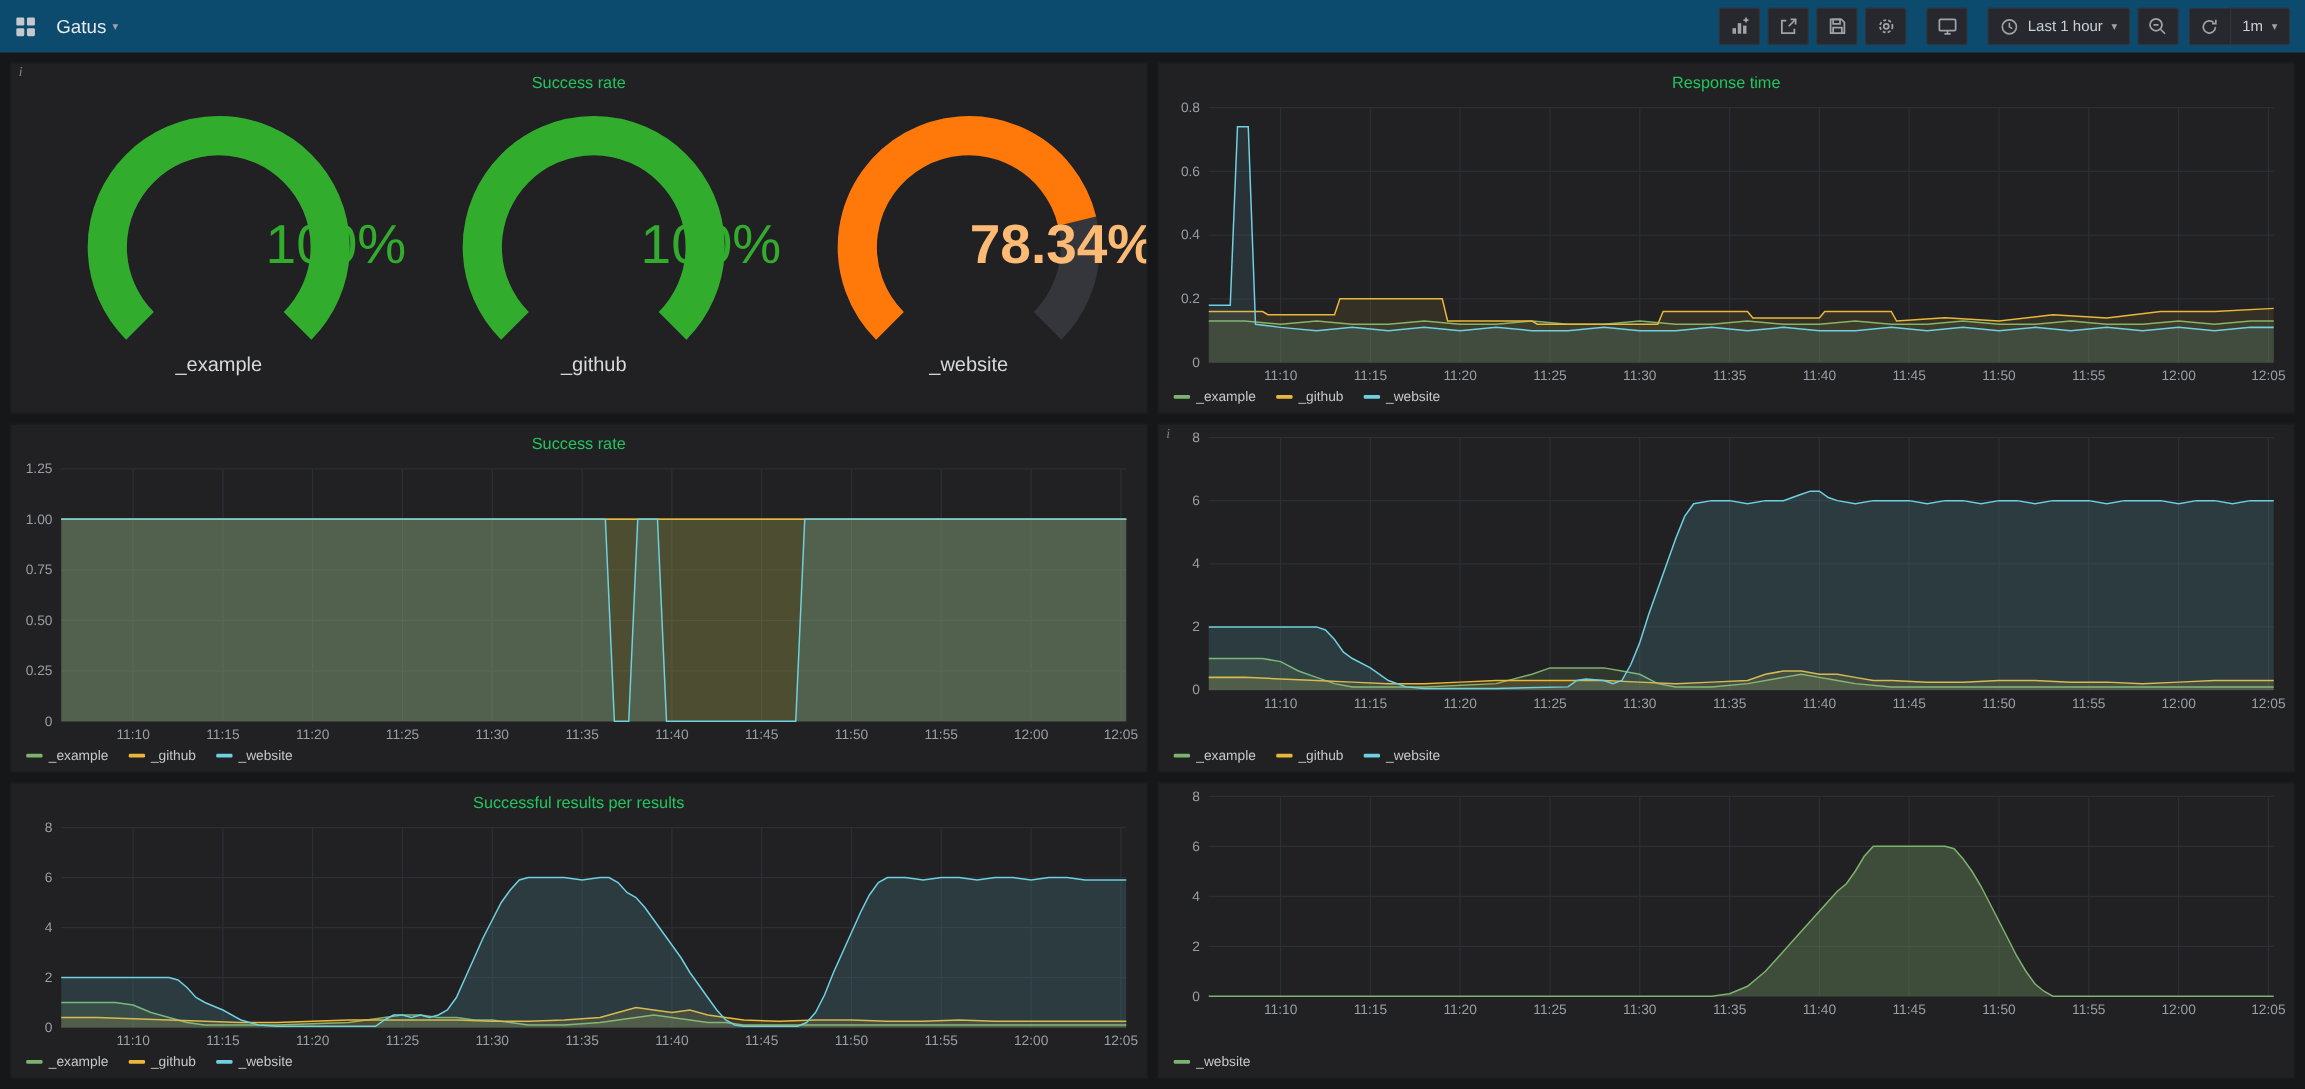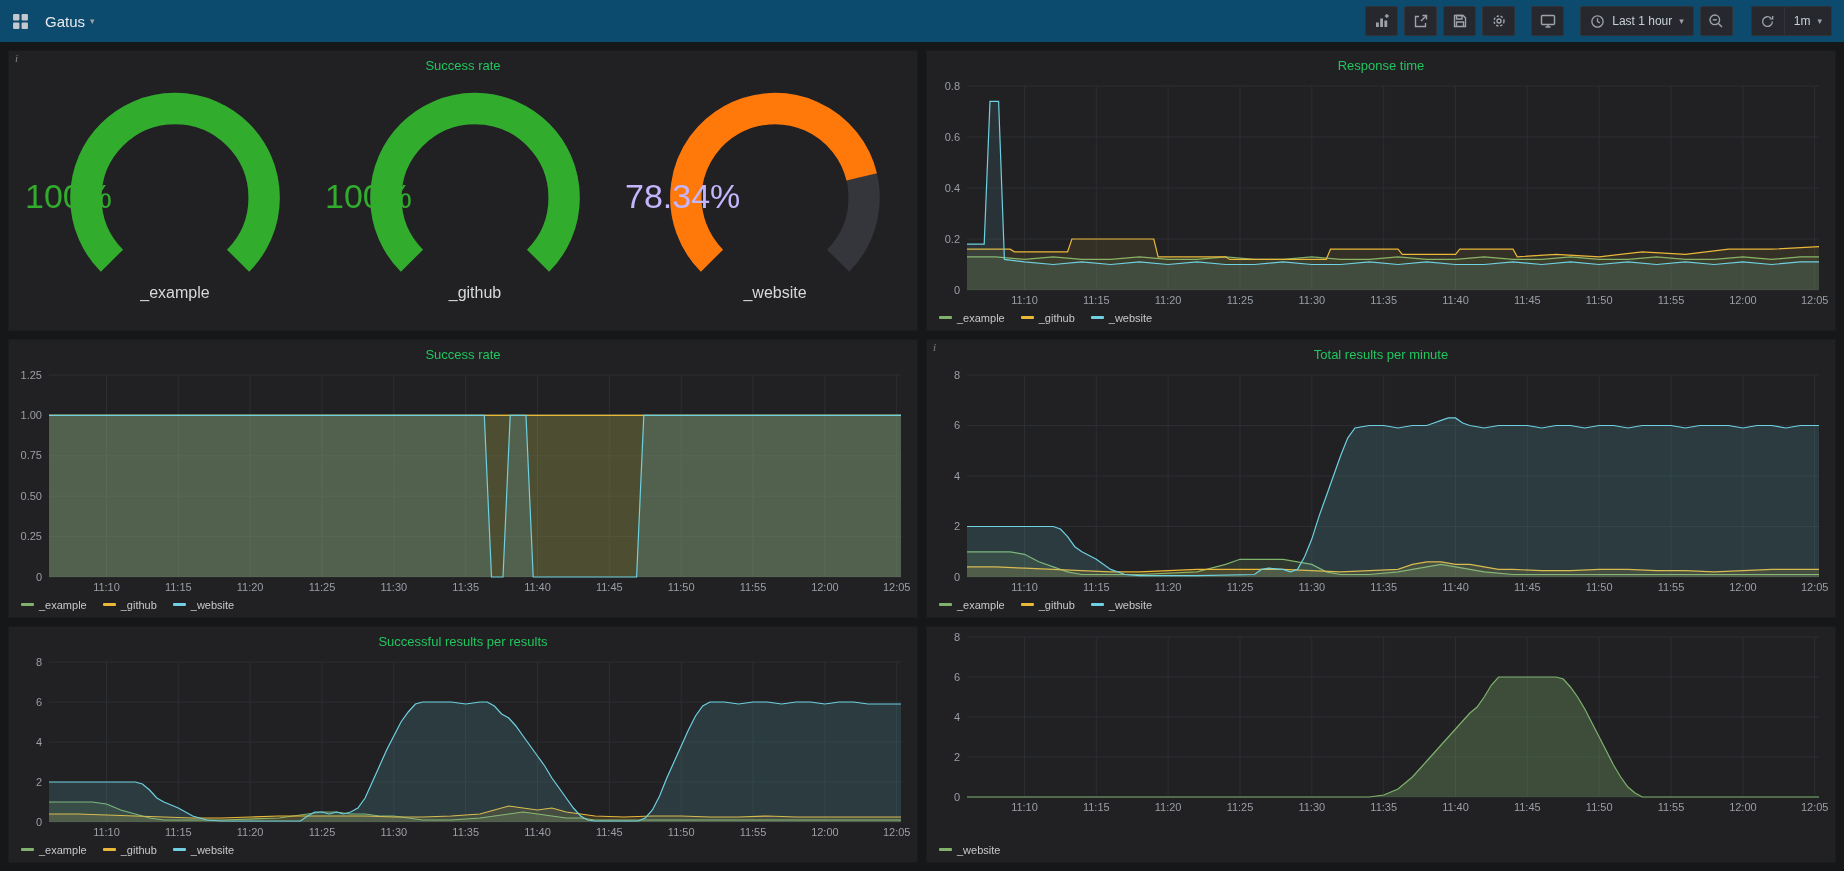--- a/index.html
+++ b/index.html
@@ -15,21 +15,21 @@
     padding:0 12px;background:#0c4a6e}
   .nav-left{display:flex;align-items:center;gap:10px}
   .dash-title-wrap{display:flex;align-items:center;gap:5px;cursor:pointer;padding:4px 6px;border-radius:2px}
   .dash-title{font-size:15px;color:#e8e9ea}
   .caret{font-size:9px;color:#9da2a8;line-height:1}
   .nav-right{display:flex;align-items:flex-start;gap:6px}
   .nav-btn{display:flex;align-items:center;gap:7px;background:#26282d;border:1px solid #303339;
     border-radius:2px;height:30px;padding:0 9px;color:#c7d0d9;font-size:12px;cursor:pointer;
     font-family:"Liberation Sans",sans-serif}
   .nav-btn.icon-only{width:33px;justify-content:center;padding:0}
-  .btn-group{display:flex;margin-left:12px}
+  .btn-group{display:flex;margin-left:2px}
   .btn-group .nav-btn{border-radius:0;border-right-width:0}
   .btn-group .nav-btn:first-child{border-radius:2px 0 0 2px}
   .btn-group .nav-btn:last-child{border-radius:0 2px 2px 0;border-right-width:1px}
   .gap-left{margin-left:10px}
   .nav-icon{display:block}
   
   .dash-grid{display:grid;grid-template-columns:1fr 1fr;grid-template-rows:281px 279px 237px;
     gap:8px;padding:8px}
   .panel{background:#212124;position:relative;display:flex;flex-direction:column;overflow:hidden;
     border:1px solid #1b1c1e}
@@ -46,21 +46,21 @@
   text.tk{fill:#9a9ea5;font-size:11px;font-family:"Liberation Sans",sans-serif}
   text.ty{text-anchor:end}
   text.tx{text-anchor:middle}
   line.gl{stroke:#2b2e33;stroke-width:1}
   
   .gauges-row{flex:1;display:flex;justify-content:space-around;align-items:flex-start;padding:6px 16px 0}
   .gauge-col{display:flex;flex-direction:column;align-items:center}
   .gauge-wrap{position:relative;width:300px;height:200px}
   .gauge-wrap svg{position:absolute;inset:0}
   .gauge-value{position:absolute;left:0;right:0;top:57%;transform:translateY(-50%);
-    text-align:left;font-size:34px;font-weight:500}
+    text-align:right;font-size:44px;font-weight:500}
   .gauge-label{font-size:16px;color:#d8d9da;margin-top:2px}
 </style>
 </head>
 <body>
 
 <header class="navbar">
   <div class="nav-left">
     <span style="cursor:pointer;display:flex">
       <svg class="nav-icon" width="17" height="17" viewBox="0 0 16 16">
         <g fill="#c5c8cd">
@@ -168,21 +168,21 @@
           <div class="gauge-value" style="color: rgb(50, 172, 45);">100%</div>
         </div>
         <div class="gauge-label">_github</div>
       </div>
       <div class="gauge-col">
         <div class="gauge-wrap">
             <svg viewBox="0 0 240 166" width="100%" height="100%" preserveAspectRatio="xMidYMid meet">
               <path d="M 67.67 148.33 A 74 74 0 1 1 172.33 148.33" stroke="#34363c" stroke-width="26" fill="none"></path>
               <path d="M 67.67 148.33 A 74 74 0 1 1 191.96 78.75" stroke="#ff780a" stroke-width="26" fill="none"></path>
             </svg>
-          <div class="gauge-value" style="color: #c4b5fd;">78.34%</div>
+          <div class="gauge-value" style="color: #fdba74; font-weight: bold;">78.34%</div>
         </div>
         <div class="gauge-label">_website</div>
       </div>
     </div>
   </section>
 
   <section class="panel">
     <h2 class="panel-title">Response time</h2>
     <div class="chart">
         <svg width="908" height="234">
@@ -303,21 +303,20 @@
         </span>
         <span class="li">
           <span class="sw" style="background:#6ed0e0"></span>
           <span>_website</span>
         </span>
       </div>
   </section>
 
   <section class="panel">
     <span class="panel-info">i</span>
-    <h2 class="panel-title">Total results per minute</h2>
     <div class="chart">
         <svg width="908" height="232">
           <line class="gl" x1="40" x2="892" y1="212.0" y2="212.0"></line>
           <text class="tk ty" x="33" y="215.5">0</text>
           <line class="gl" x1="40" x2="892" y1="161.5" y2="161.5"></line>
           <text class="tk ty" x="33" y="165.0">2</text>
           <line class="gl" x1="40" x2="892" y1="111.0" y2="111.0"></line>
           <text class="tk ty" x="33" y="114.5">4</text>
           <line class="gl" x1="40" x2="892" y1="60.5" y2="60.5"></line>
           <text class="tk ty" x="33" y="64.0">6</text>

